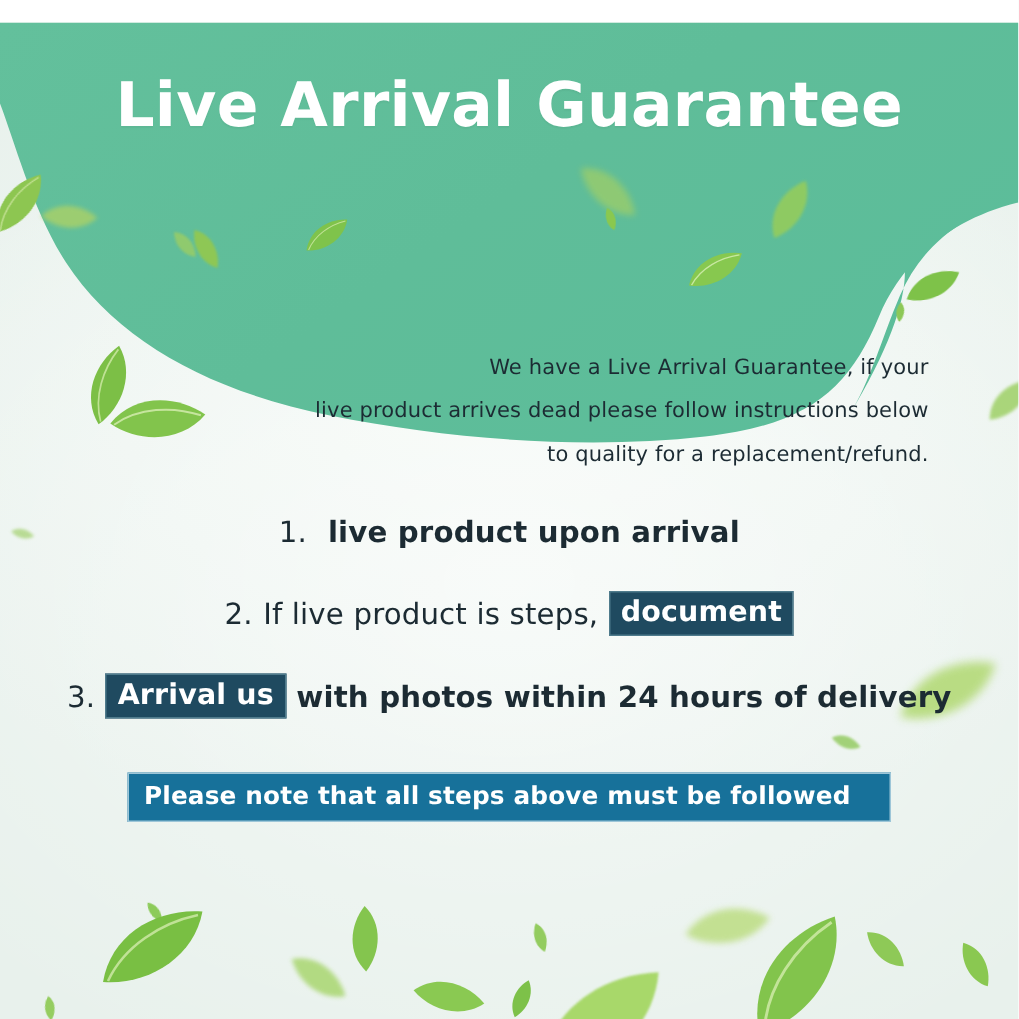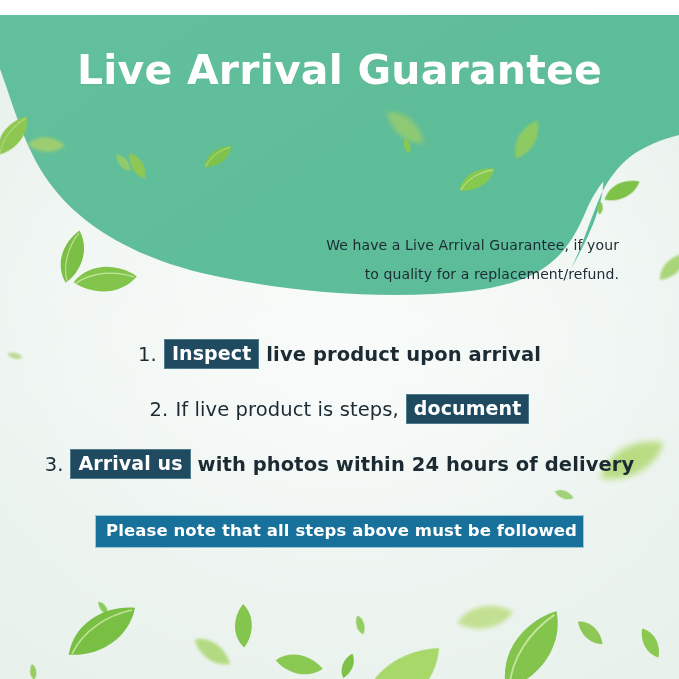--- a/index.html
+++ b/index.html
@@ -143,21 +143,21 @@
     flex-direction: column;
     align-items: center;
   }
   .note-line {
     background: #17719a;
     color: #ffffff;
     font-weight: bold;
     font-size: 16.5px;
     font-family: "DejaVu Sans", sans-serif;
     line-height: 20px;
-    padding: 5px 6px 6px 10px;
+    padding: 5px 26px 6px 10px;
     white-space: nowrap;
     letter-spacing: 0.1px;
     border: 1px solid #9dc6d8;
   }
   .note-line + .note-line { margin-top: 8px; }
 </style>
 </head>
 <body>
 
 <div id="poster">
@@ -351,28 +351,28 @@
         </svg>
     </div>
   </div>
 
   <div class="title">Live Arrival Guarantee</div>
 
   <div class="content">
 
     <div class="intro">
       <div>We have a Live Arrival Guarantee, if your</div>
+      <div>live product arrives dead please follow instructions below</div>
       <div>to quality for a replacement/refund.</div>
     </div>
 
     <div class="steps">
 
       <div class="step">
         <span class="num">1.</span>
-        <span class="badge">Inspect</span>
         <span class="tail">live product upon arrival</span>
       </div>
 
       <div class="step">
         <span class="num">2.</span>
         <span class="lead">If live product is steps,</span>
         <span class="badge">document</span>
       </div>
 
       <div class="step">

